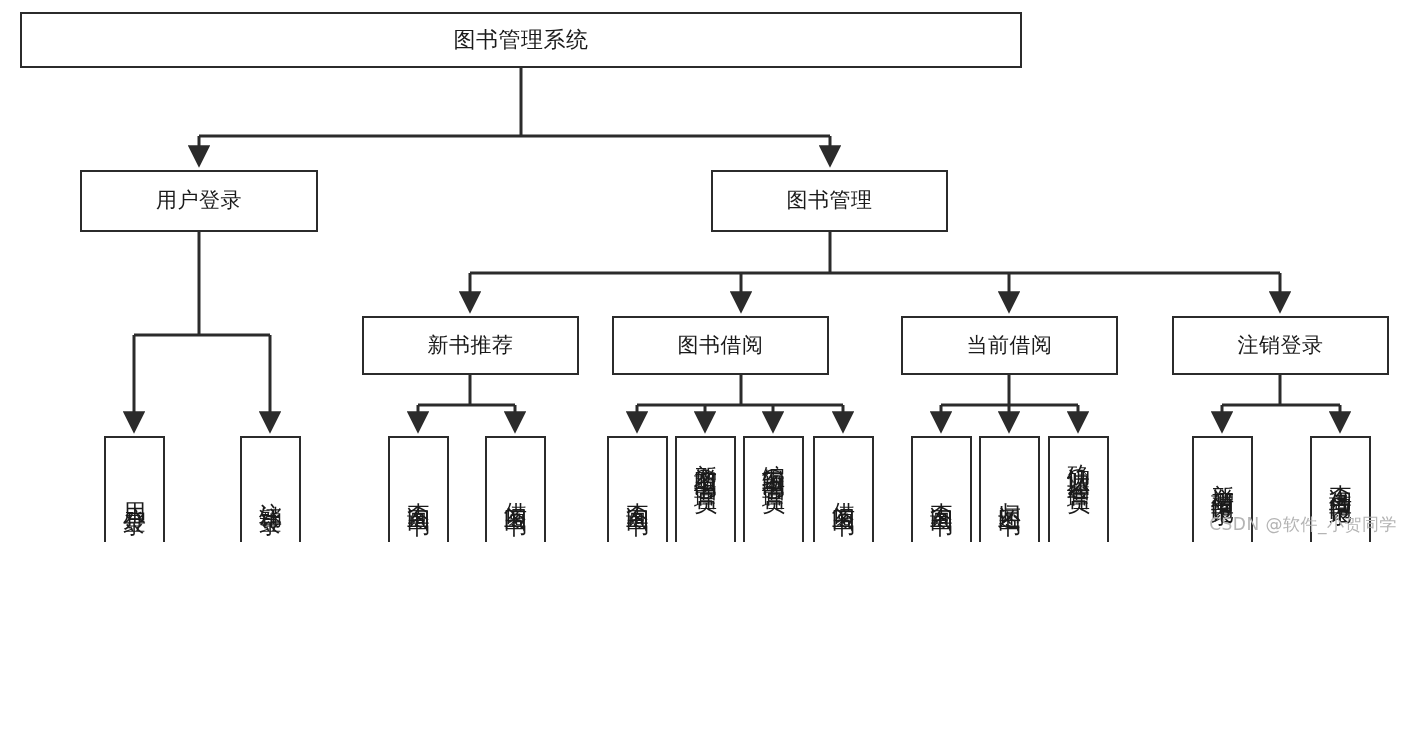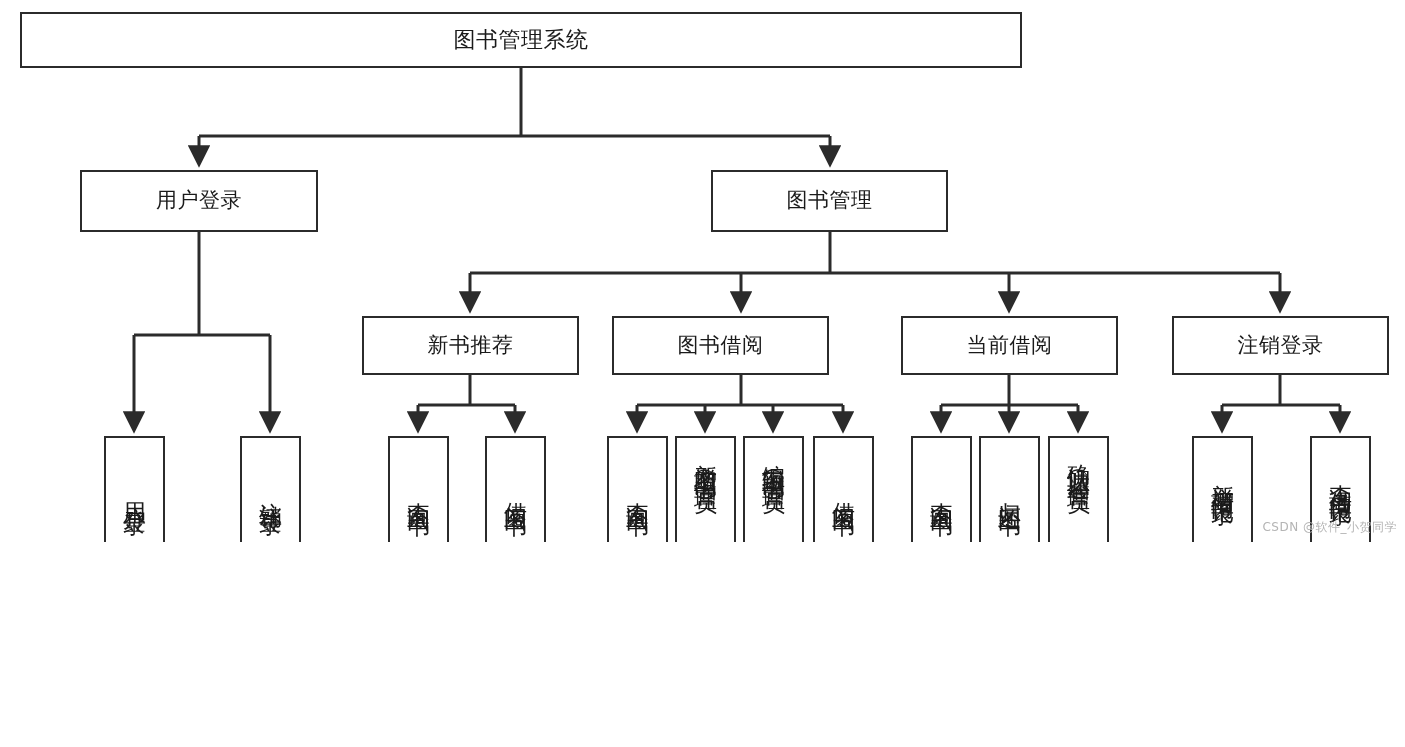--- a/index.html
+++ b/index.html
@@ -64,21 +64,21 @@
     white-space: nowrap;
   }
   .node.vert.len4 .node-label { margin-top: 40px; }
   .node.vert.len5 .node-label { margin-top: 22px; }
   .node.vert.len7 .node-label { margin-top: 2px; }
 
   #watermark {
     position: absolute;
     right: 8px;
     bottom: 6px;
-    font-size: 12px;
+    font-size: 17px;
     color: #b4b4b4;
     letter-spacing: 0.5px;
     z-index: 5;
     white-space: nowrap;
   }
 </style>
 </head>
 <body>
 
 <div id="diagram-root">

